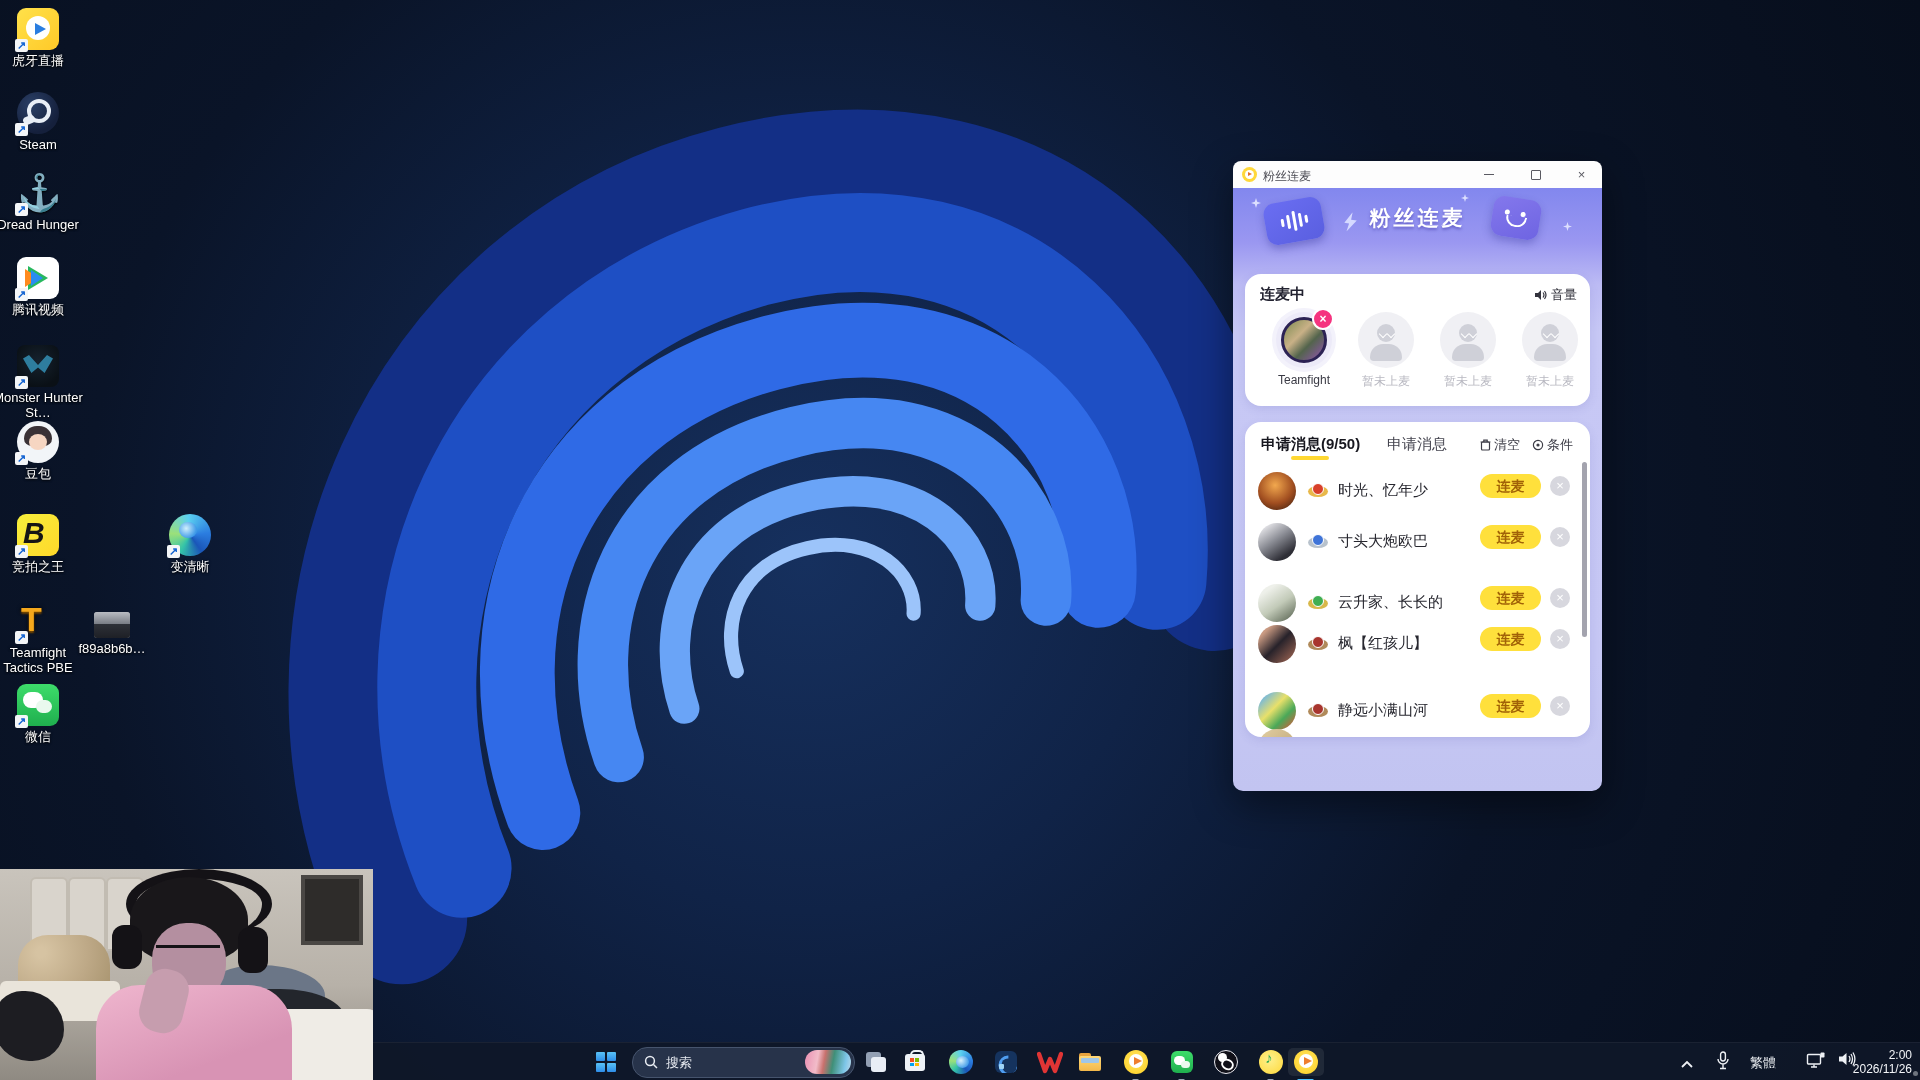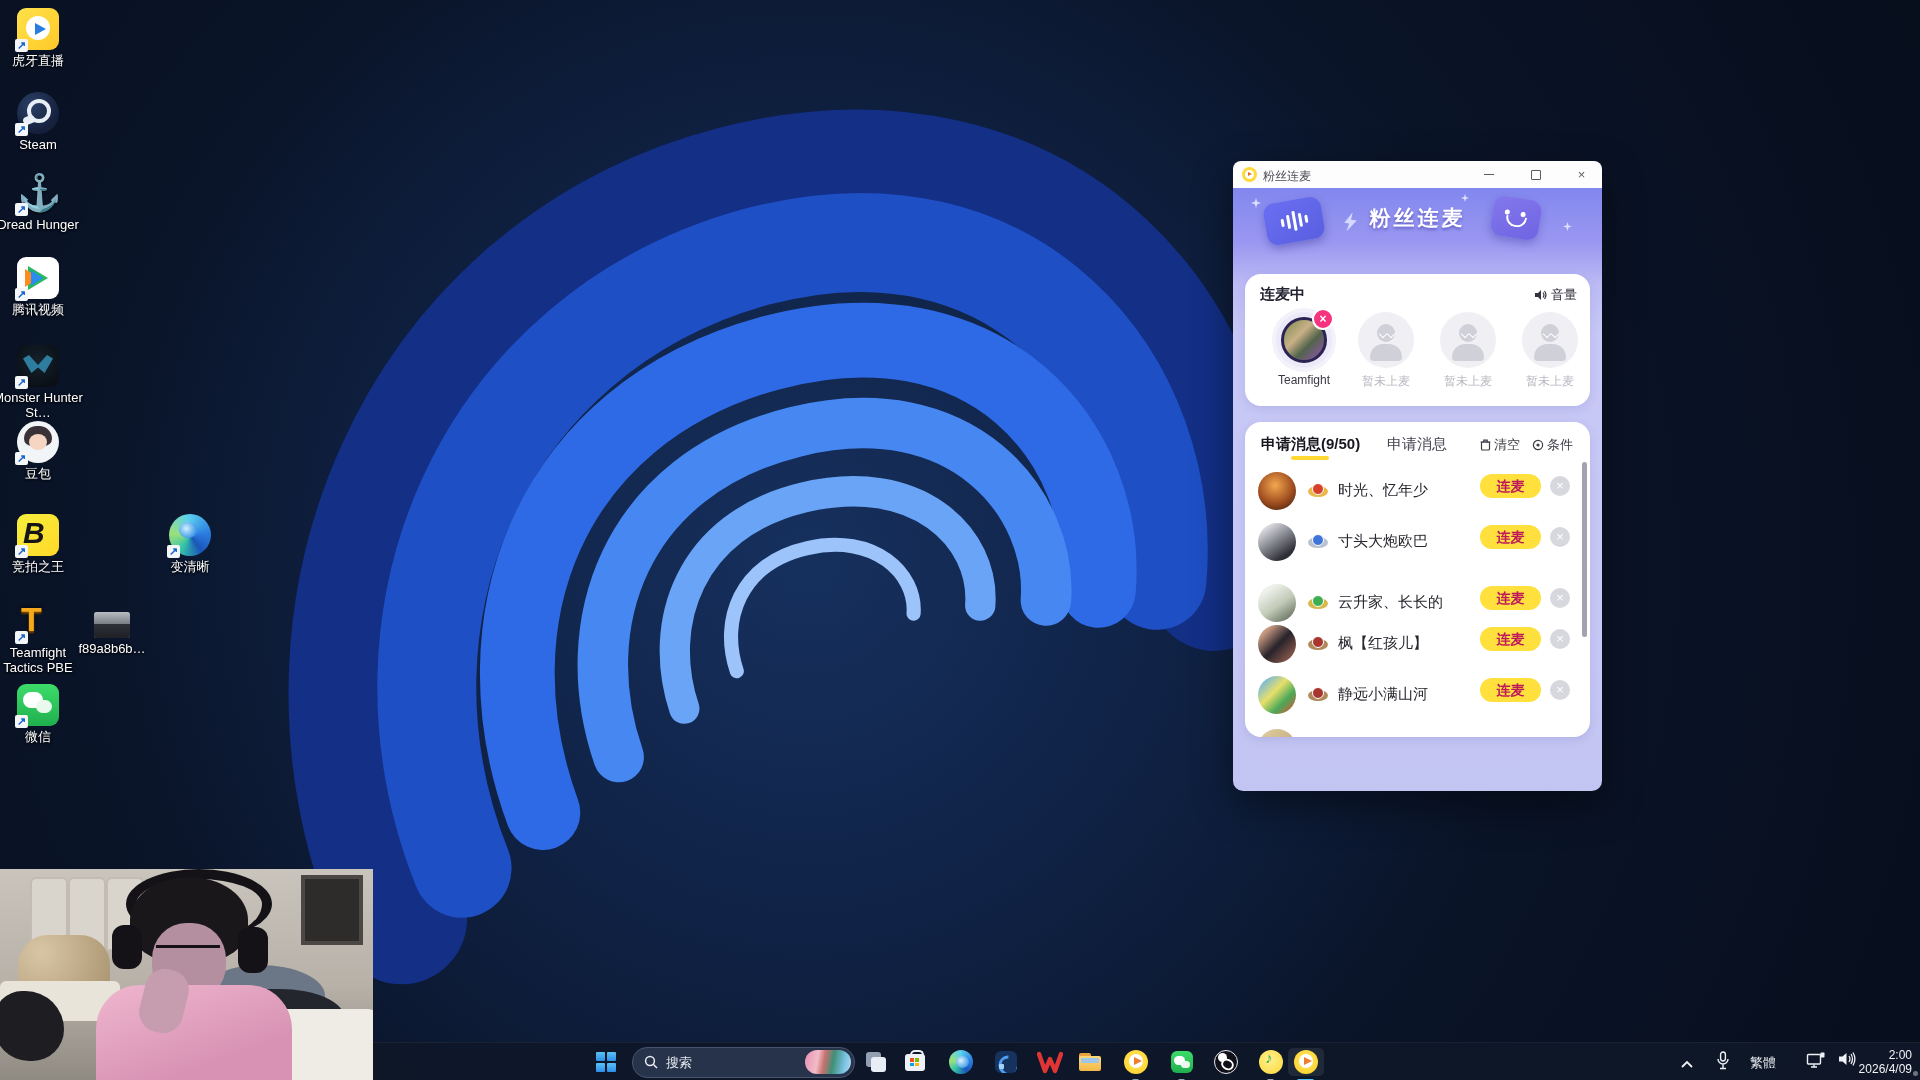--- a/index.html
+++ b/index.html
@@ -132,21 +132,21 @@
   #act-clear{left:235px;}
   #act-cond{left:287px;}
 
   .req-row{position:absolute;left:0;width:100%;height:51px;}
   .req-av{position:absolute;left:13px;top:6px;width:38px;height:38px;border-radius:50%;}
   .req-badge{position:absolute;left:63px;top:16px;width:20px;height:18px;}
   .req-badge .wing{position:absolute;left:0;top:4px;width:20px;height:11px;border-radius:50%;}
   .req-badge .core{position:absolute;left:4px;top:1px;width:12px;height:12px;border-radius:50%;border:1.6px solid #fff;box-sizing:border-box;}
   .req-name{position:absolute;left:93px;top:15px;font-size:15px;color:#27272f;width:135px;white-space:nowrap;overflow:hidden;}
   .btn-connect{position:absolute;left:235px;top:8px;width:61px;height:24px;border-radius:12px;background:#ffe03c;
-    font-size:14px;font-weight:bold;color:#be185d;text-align:center;line-height:24px;cursor:pointer;}
+    font-size:14px;font-weight:bold;color:#a16207;text-align:center;line-height:24px;cursor:pointer;}
   .btn-dismiss{position:absolute;left:305px;top:10px;width:20px;height:20px;border-radius:50%;background:#d7d7de;color:#fff;
     font-size:13px;line-height:20px;text-align:center;cursor:pointer;}
   #scrollthumb{position:absolute;left:337px;top:40px;width:5px;height:175px;border-radius:3px;background:#a3a3ae;cursor:pointer;}
 
   #btn-close-mic{position:absolute;left:77px;top:561px;width:216px;height:40px;border-radius:21px;background:#fff;
     font-size:15px;color:#2e2e38;text-align:center;line-height:40px;cursor:pointer;box-shadow:0 3px 8px rgba(80,80,170,.18);}
 
   
   #taskbar{left:0;top:1042px;width:1920px;height:38px;background:rgba(15,23,40,.94);z-index:40;
     border-top:1px solid rgba(255,255,255,.05);}
@@ -444,21 +444,21 @@
       <div class="req-row" style="top:197px">
         <div class="req-av" style="background:linear-gradient(135deg,#c99a82 18%,#27222a 52%,#8a5a4c 88%)"></div>
         <div class="req-badge">
             <div class="wing" style="background: rgb(176, 138, 90);"></div>
             <div class="core" style="background: rgb(168, 53, 46);"></div>
           </div>
         <div class="req-name">枫【红孩儿】</div>
         <div class="btn-connect">连麦</div>
         <div class="btn-dismiss">×</div>
       </div>
-      <div class="req-row" style="top:248px">
+      <div class="req-row" style="top:264px">
         <div class="req-av" style="background:linear-gradient(135deg,#6ab4e8 10%,#e8e06a 42%,#4aa858 68%,#d85a3a 95%)"></div>
         <div class="req-badge">
             <div class="wing" style="background: rgb(176, 138, 90);"></div>
             <div class="core" style="background: rgb(168, 53, 46);"></div>
           </div>
         <div class="req-name">静远小满山河</div>
         <div class="btn-connect">连麦</div>
         <div class="btn-dismiss">×</div>
       </div>
       <div class="req-row" style="top:299px">
@@ -595,21 +595,21 @@
     </svg>
   </div>
   <div class="tray-item" style="left:1838px">
     <svg width="19" height="16" viewBox="0 0 19 16">
       <polygon points="1,5.5 4.5,5.5 8.5,2 8.5,14 4.5,10.5 1,10.5" fill="#eef1f5"></polygon>
       <path d="M11,5 Q13,8 11,11 M13,3 Q16,8 13,13 M15,1.5 Q18.8,8 15,14.5" fill="none" stroke="#eef1f5" stroke-width="1.3"></path>
     </svg>
   </div>
   <div id="tray-clock" class="abs">
     <div>2:00</div>
-    <div>2026/4/09</div>
+    <div>2026/11/26</div>
   </div>
   <div class="nub"></div>
 </div>
 
 <div id="webcam" class="abs">
   <div class="room-wall"></div>
   <div class="panel" style="left:30px;top:8px;width:34px;height:70px"></div>
   <div class="panel" style="left:68px;top:8px;width:34px;height:70px"></div>
   <div class="panel" style="left:106px;top:8px;width:34px;height:70px"></div>
   <div class="frame"></div>

